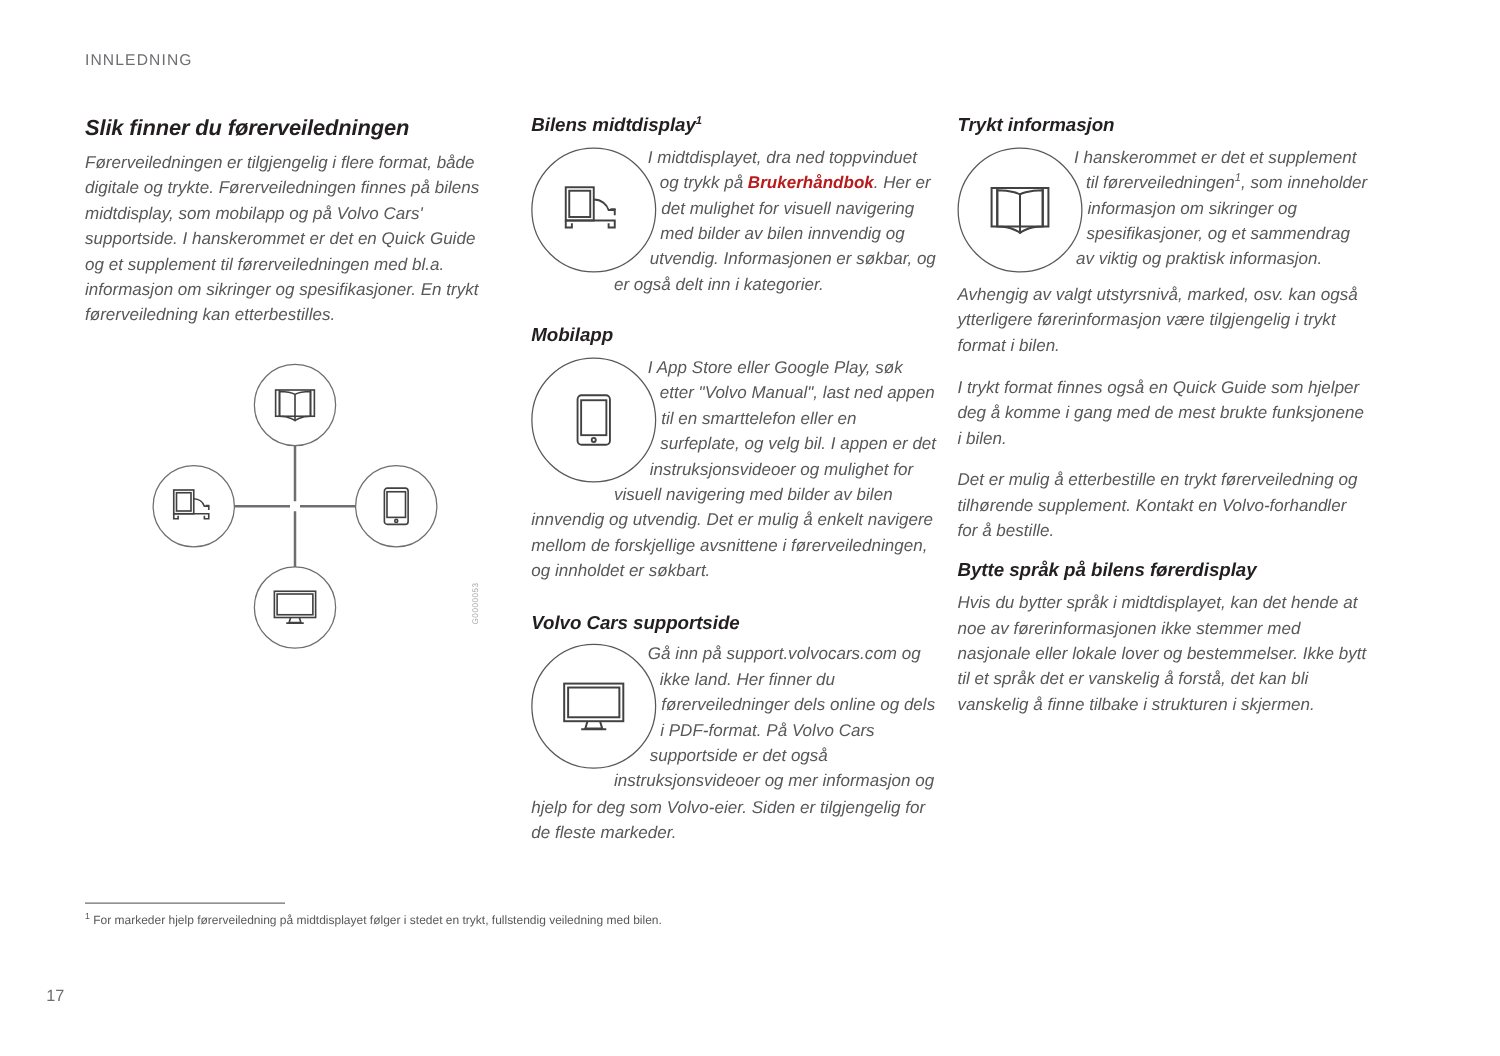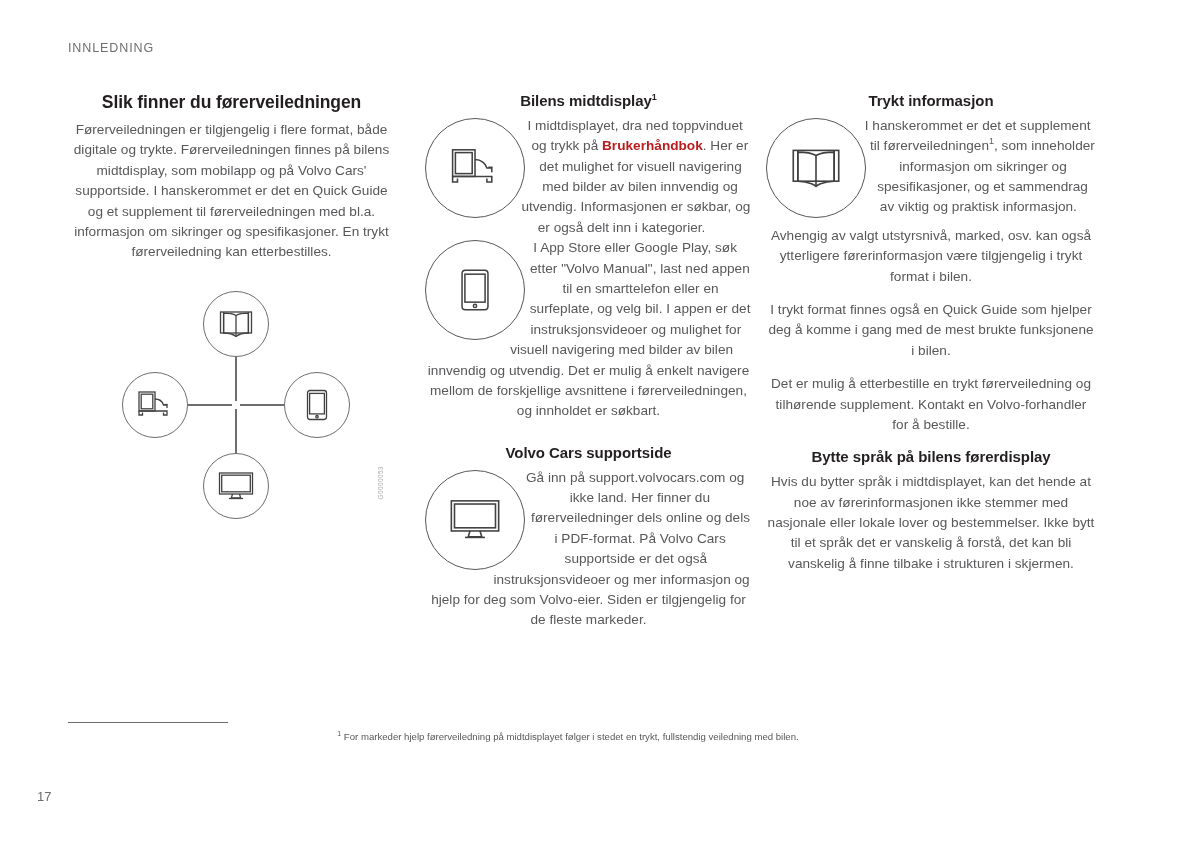--- a/index.html
+++ b/index.html
@@ -8,39 +8,39 @@
     background: #ffffff;
   }
   .page {
     position: relative;
     width: 1200px;
     height: 842px;
     background: #ffffff;
     font-family: "Liberation Sans", sans-serif;
     color: #58585b;
     overflow: hidden;
-    text-align: center;
   }
 
   
   .running-head {
     position: absolute;
     left: 68px;
     top: 41px;
     font-size: 12.5px;
     letter-spacing: 0.9px;
     color: #6d6e71;
     font-weight: 400;
   }
 
   
   .col {
     position: absolute;
     top: 92px;
     width: 330px;
+    font-style: italic;
   }
   .col-1 { left: 68px;  width: 327px; }
   .col-2 { left: 425px; width: 327px; }
   .col-3 { left: 766px; width: 330px; }
 
   h1.sec-title {
     margin: 0 0 7px 0;
     font-size: 17.5px;
     font-weight: bold;
     color: #231f20;
@@ -257,20 +257,21 @@
                 <path d="M3 21 L3 25 L6.5 25 L6.5 22.5"></path>
                 <line x1="28.5" y1="14.5" x2="31.5" y2="14.5"></line>
               </g>
             </svg>
           </span>
         </div>
       </div>
       <p class="body"><span>I midtdisplayet, dra ned toppvinduet og trykk på </span><b class="inline-bold">Brukerhåndbok</b><span>. Her er det mulighet for visuell navigering med bilder av bilen innvendig og utvendig. Informasjonen er søkbar, og er også delt inn i kategorier.</span></p>
     </div>
 
+    <h2 class="sub-title spaced">Mobilapp</h2>
     <div class="clearfix">
       <div class="icon-block">
         <div class="icon-circle">
           <span>
             <svg width="30" height="44" viewBox="0 0 22 32">
               <g fill="none" stroke="#414042" stroke-width="1.1">
                 <rect x="1.5" y="1.5" width="19" height="29" rx="2.4"></rect>
                 <rect x="3.6" y="4.4" width="14.8" height="20.5"></rect>
                 <circle cx="11" cy="27.7" r="1.2"></circle>
               </g>

